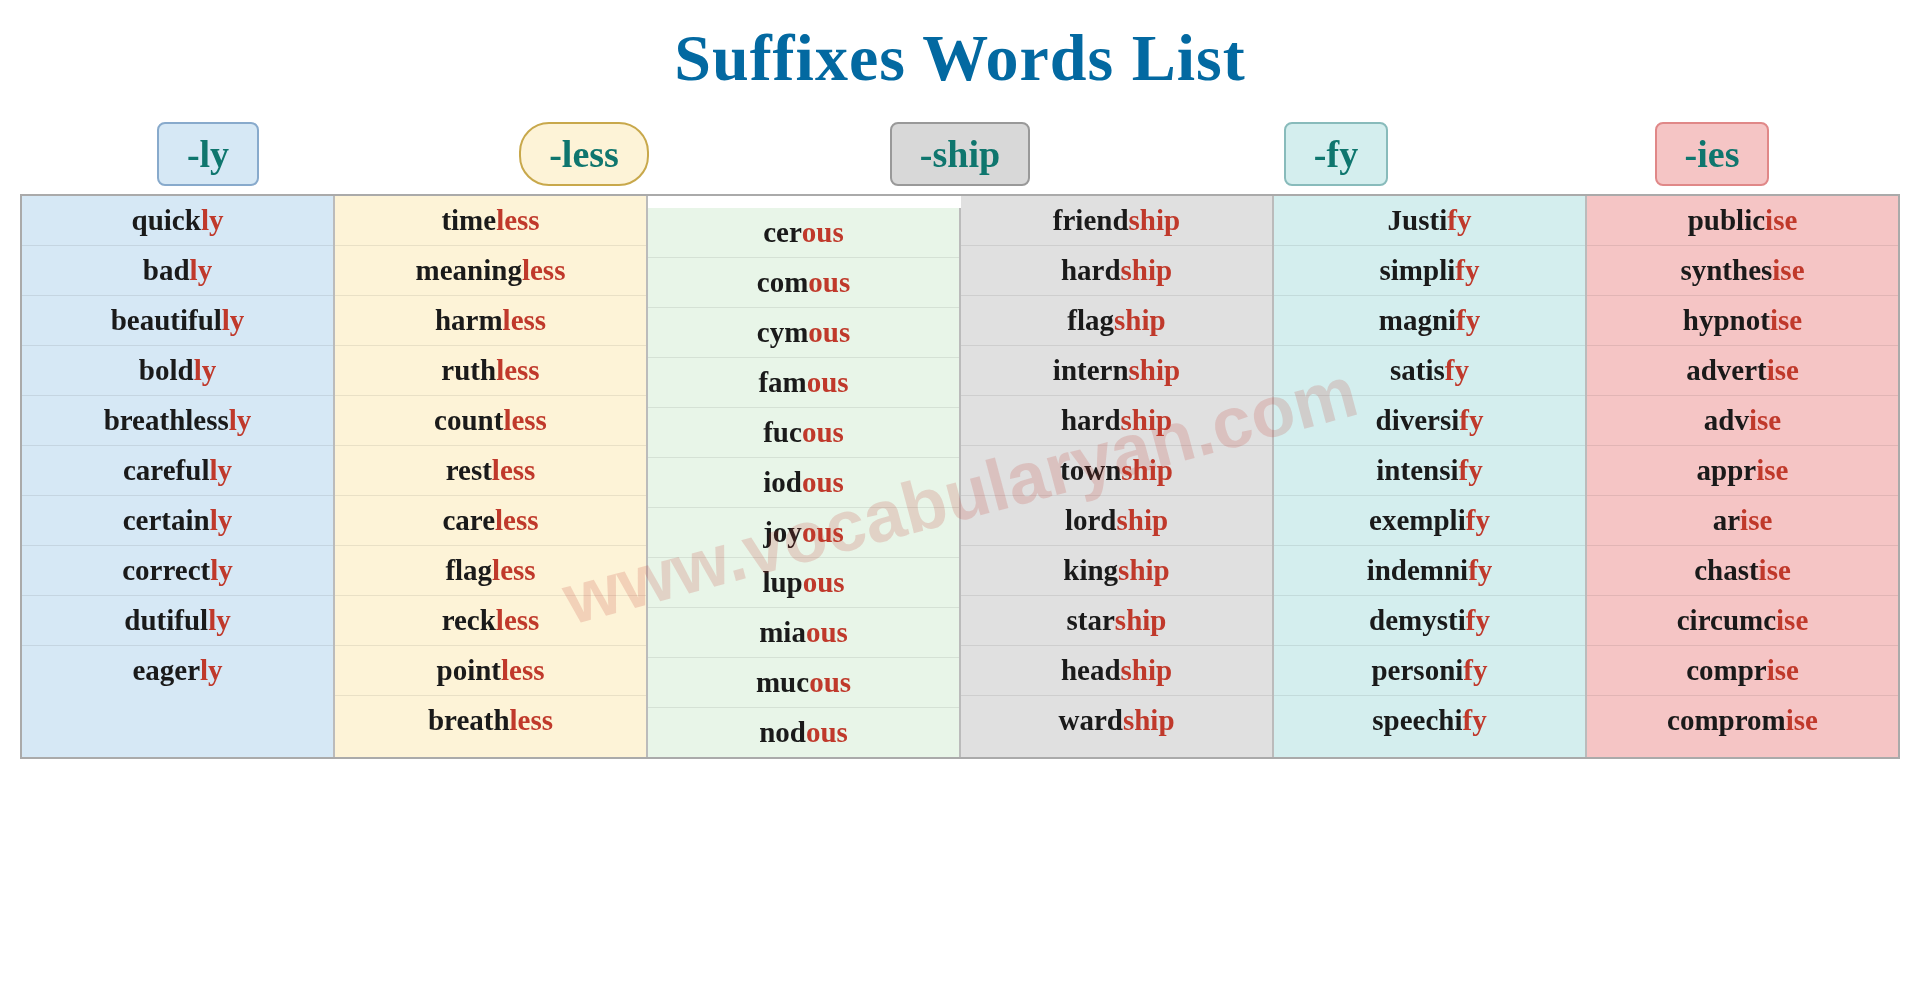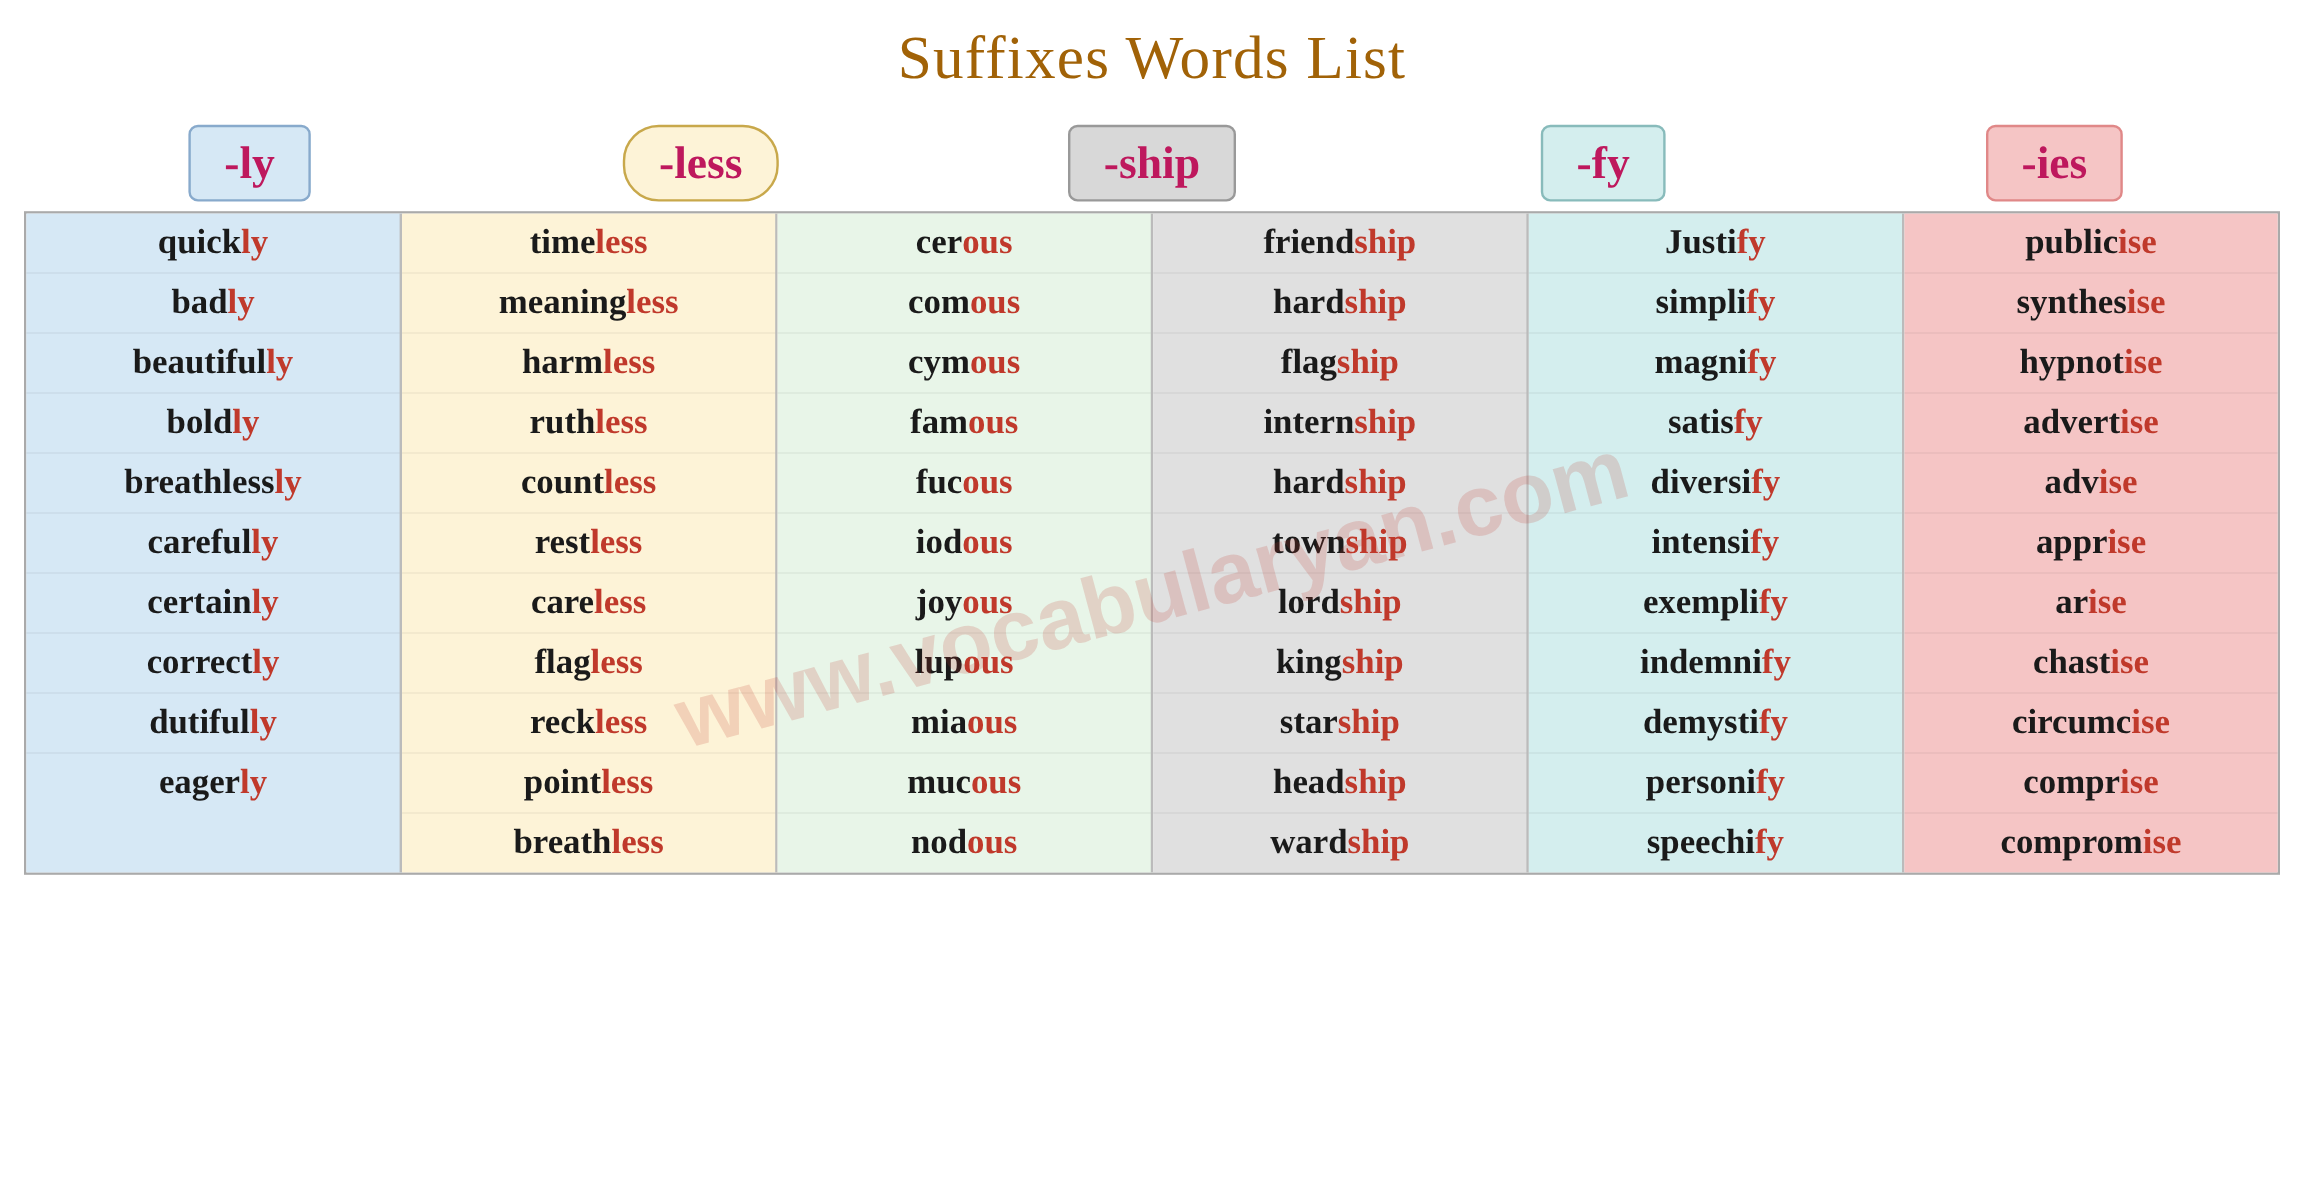--- a/index.html
+++ b/index.html
@@ -7,23 +7,23 @@
       background: #fff;
       font-family: Georgia, 'Times New Roman', serif;
       width: 1920px;
       min-height: 989px;
       display: flex;
       flex-direction: column;
       align-items: center;
       padding: 20px 10px;
     }
     h1 {
-      font-size: 51px;
-      font-weight: 400;
-      color: #a16207;
+      font-size: 66px;
+      font-weight: 700;
+      color: #0369a1;
       margin-bottom: 18px;
       font-family: Georgia, serif;
       letter-spacing: 1px;
     }
 
     
     .watermark {
       position: absolute;
       top: 50%;
       left: 50%;
@@ -39,21 +39,21 @@
     .header-cell {
       flex: 1;
       text-align: center;
       padding: 8px 4px;
     }
     .header-inner {
       display: inline-block;
       padding: 8px 28px;
       font-size: 38px;
       font-weight: 900;
-      color: #be185d;
+      color: #0f766e;
       border-radius: 8px;
       border: 2.5px solid #999;
     }
     .h0 .header-inner { background: #d6e8f5; border-color: #88aacc; }
     .h1 .header-inner { background: #fdf3d7; border-color: #c8a84b; border-radius: 30px; }
     .h2 .header-inner { background: #e8f5e8; border-color: #aabb99; }
     .h3 .header-inner { background: #d8d8d8; border-color: #999; }
     .h4 .header-inner { background: #d4eeee; border-color: #88bbbb; }
     .h5 .header-inner { background: #f5c5c5; border-color: #e08888; }
 
@@ -65,21 +65,21 @@
     }
     .data-col {
       flex: 1;
       display: flex;
       flex-direction: column;
       border-right: 2px solid #bbb;
     }
     .data-col:last-child { border-right: none; }
     .dc0 { background: #d6e8f5; }
     .dc1 { background: #fdf3d7; }
-    .dc2 { background: #e8f5e8; }
+    .dc2 { background: #e8f5e8; margin-top: 12px; }
     .dc3 { background: #e0e0e0; }
     .dc4 { background: #d4eeee; }
     .dc5 { background: #f5c5c5; }
 
     .word-cell {
       text-align: center;
       padding: 8px 2px;
       font-size: 29px;
       font-weight: 700;
       color: #1a1a1a;

